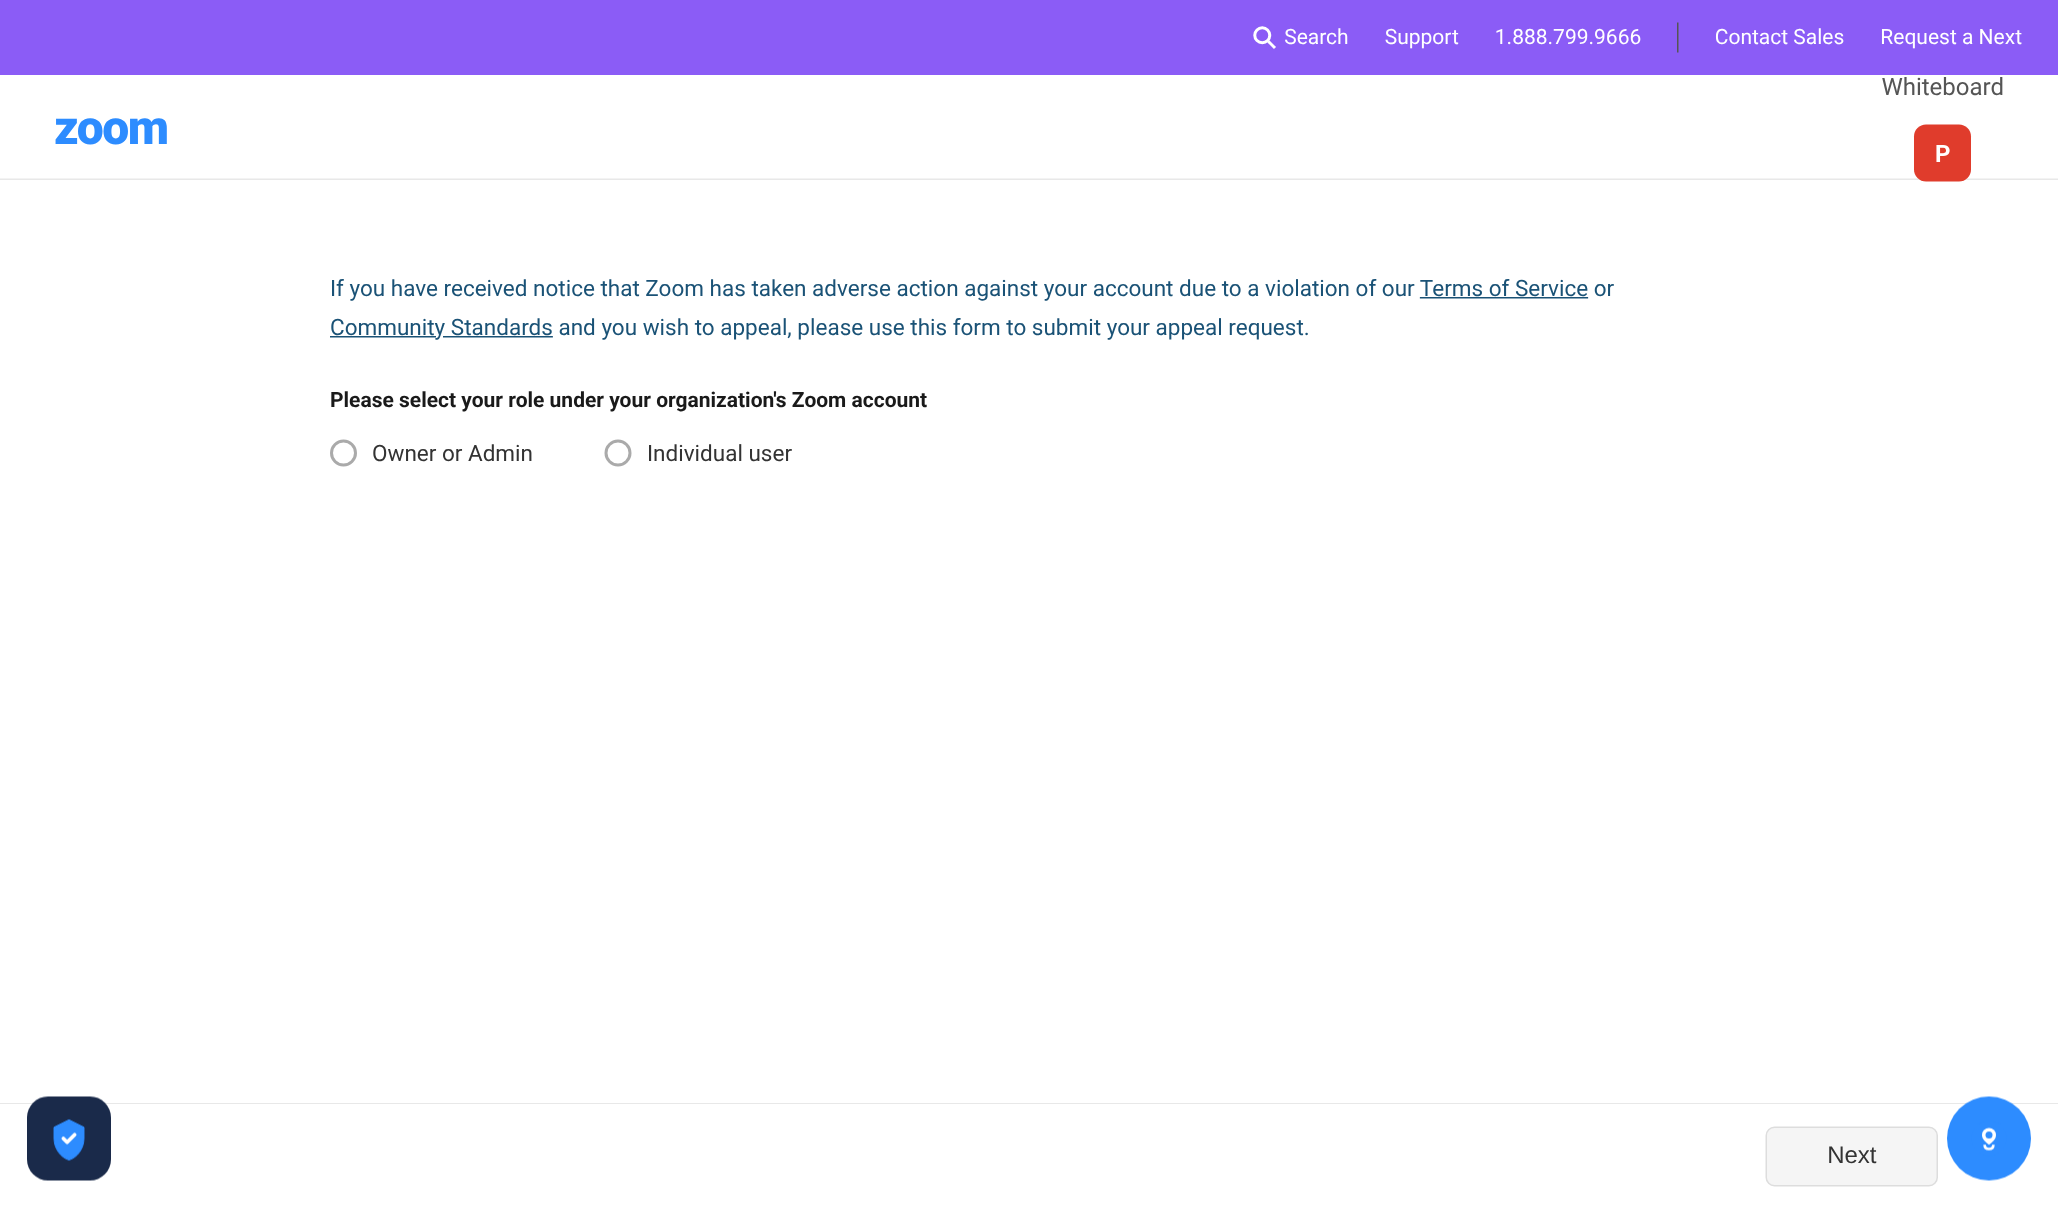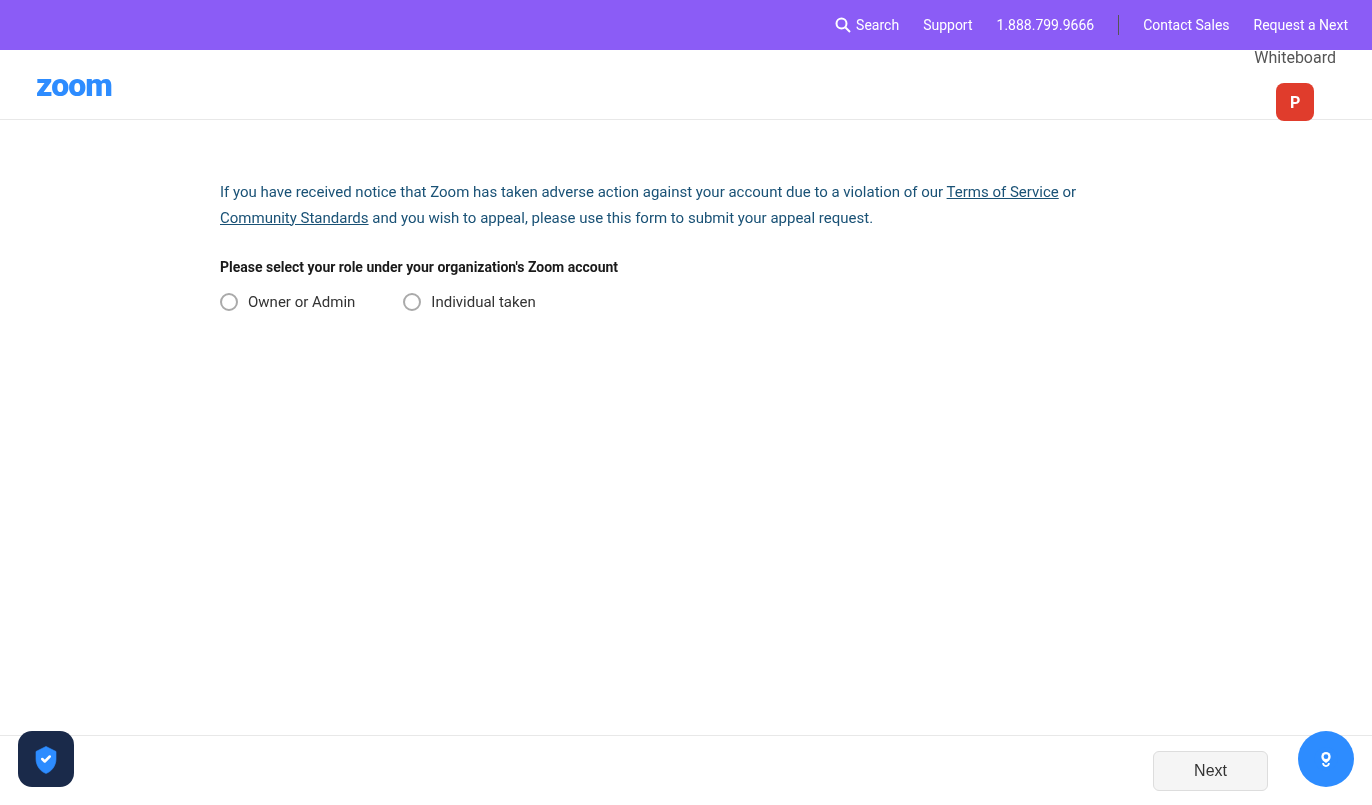--- a/index.html
+++ b/index.html
@@ -131,21 +131,21 @@
       position: fixed;
       bottom: 0;
       left: 0;
       width: 1372px;
       height: 70px;
       background: #fff;
       border-top: 1px solid #e8e8e8;
       display: flex;
       align-items: center;
       justify-content: flex-end;
-      padding: 0 104px;
+      padding: 0 80px;
     }
     .next-button {
       background: #f5f5f5;
       color: #333;
       border: 1px solid #ddd;
       border-radius: 6px;
       padding: 10px 40px;
       font-size: 16px;
       cursor: pointer;
     }
@@ -234,21 +234,21 @@
 
   <p class="role-question">Please select your role under your organization's Zoom account</p>
 
   <div class="radio-group">
     <label class="radio-option">
       <div class="radio-circle"></div>
       <span class="radio-label">Owner or Admin</span>
     </label>
     <label class="radio-option">
       <div class="radio-circle"></div>
-      <span class="radio-label">Individual taken</span>
+      <span class="radio-label">Individual user</span>
     </label>
   </div>
 </div>
 
 <div class="footer-bar">
   <button class="next-button">Next</button>
 </div>
 
 <div class="shield-fab">
   <svg viewBox="0 0 24 24" fill="none">

